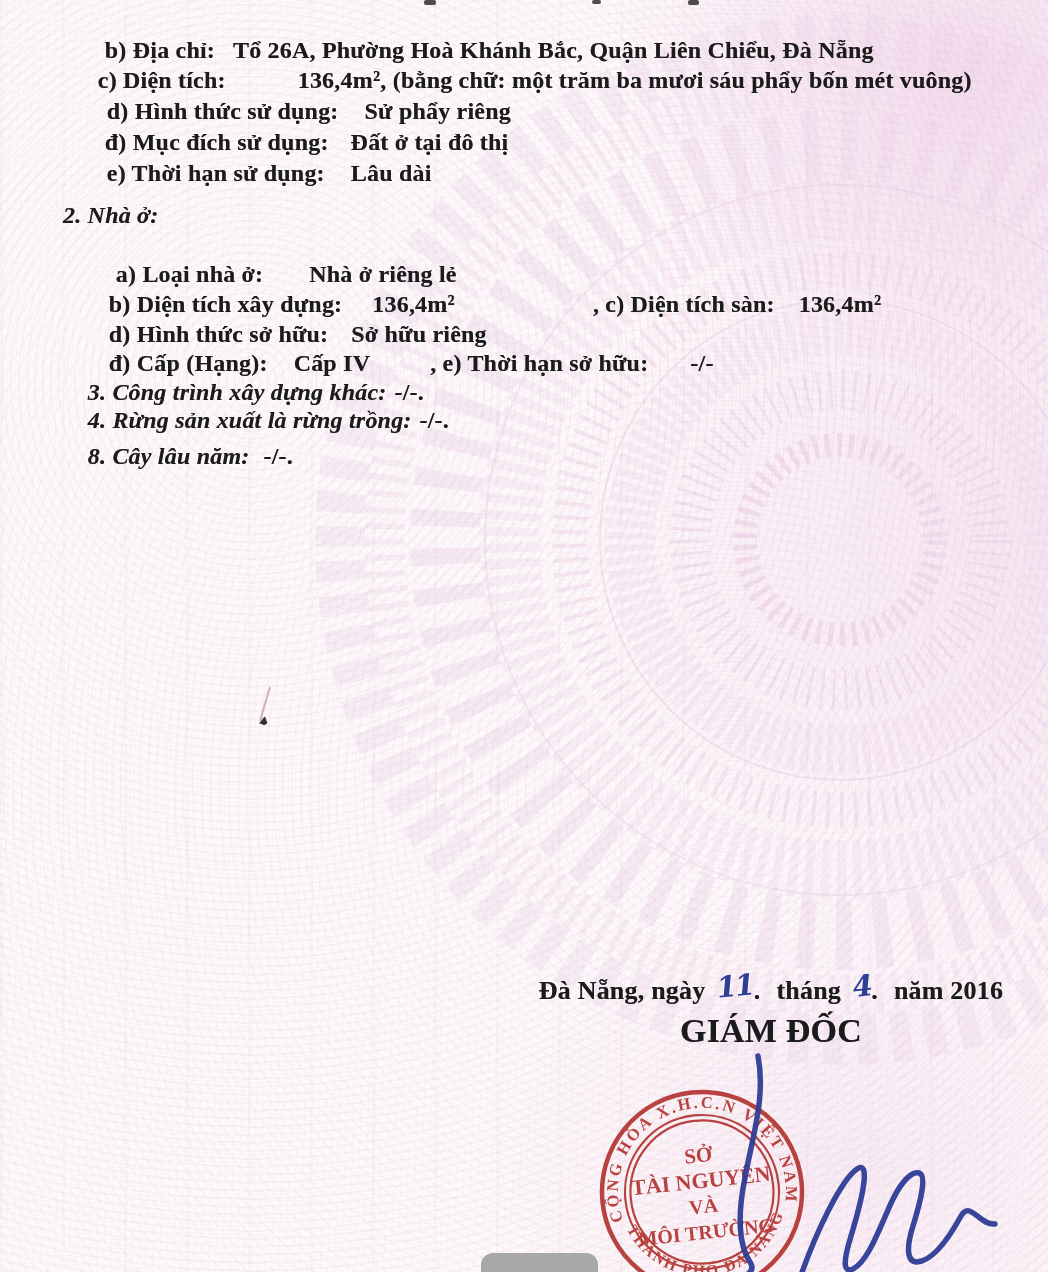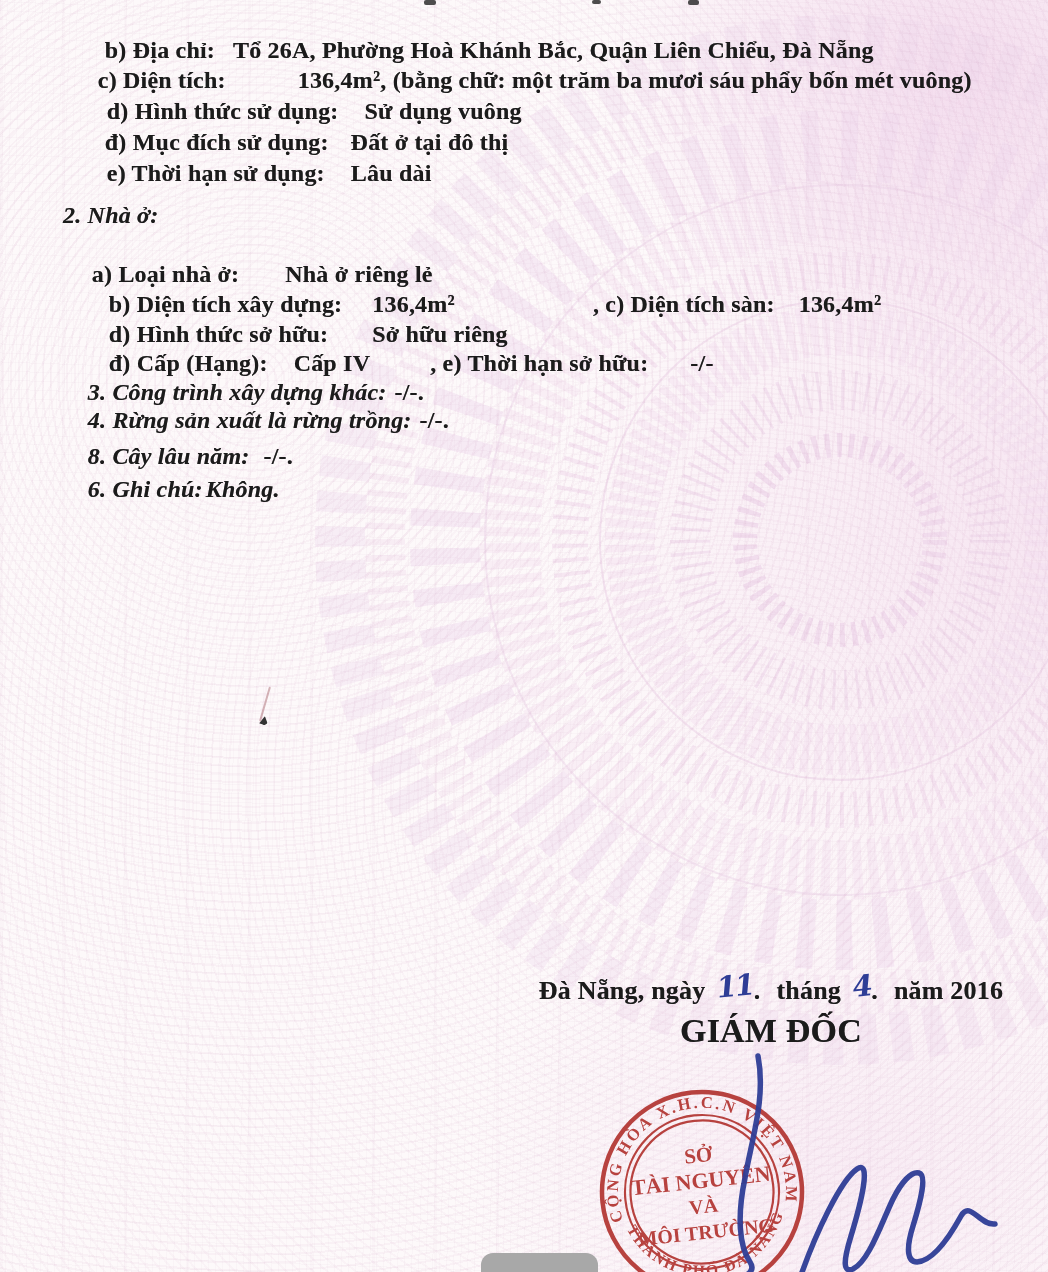--- a/index.html
+++ b/index.html
@@ -87,54 +87,51 @@
   <div class="scratch"></div>
   <div class="speck"></div>
 
   <div class="line" style="top:10px;left:80px">
     <span>b) Địa chỉ:</span><span style="margin-left:18px">Tổ 26A, Phường Hoà Khánh Bắc, Quận Liên Chiểu, Đà Nẵng</span>
   </div>
   <div class="line" style="top:40px;left:73px">
     <span>c) Diện tích:</span><span style="margin-left:72px">136,4m², (bằng chữ: một trăm ba mươi sáu phẩy bốn mét vuông)</span>
   </div>
   <div class="line" style="top:71px;left:82px">
-    <span>d) Hình thức sử dụng:</span><span style="margin-left:26px">Sử dụng vuông</span>
+    <span>d) Hình thức sử dụng:</span><span style="margin-left:26px">Sử phẩy riêng</span>
   </div>
   <div class="line" style="top:102px;left:80px">
     <span>đ) Mục đích sử dụng:</span><span style="margin-left:22px">Đất ở tại đô thị</span>
   </div>
   <div class="line" style="top:133px;left:82px">
     <span>e) Thời hạn sử dụng:</span><span style="margin-left:26px">Lâu dài</span>
   </div>
 
   <div class="line ni" style="top:202px;left:63px">2. Nhà ở:</div>
-  <div class="line" style="top:234px;left:67px">
+  <div class="line" style="top:234px;left:91px">
     <span>a) Loại nhà ở:</span><span style="margin-left:46px">Nhà ở riêng lẻ</span>
   </div>
   <div class="line" style="top:264px;left:84px">
     <span>b) Diện tích xây dựng:</span><span style="margin-left:30px">136,4m²</span><span style="margin-left:138px">, c) Diện tích sàn:</span><span style="margin-left:24px">136,4m²</span>
   </div>
   <div class="line" style="top:294px;left:84px">
-    <span>d) Hình thức sở hữu:</span><span style="margin-left:44px">Sở hữu riêng</span>
+    <span>d) Hình thức sở hữu:</span><span style="margin-left:23px">Sở hữu riêng</span>
   </div>
   <div class="line" style="top:323px;left:84px">
     <span>đ) Cấp (Hạng):</span><span style="margin-left:26px">Cấp IV</span><span style="margin-left:60px">, e) Thời hạn sở hữu:</span><span style="margin-left:42px">-/-</span>
   </div>
 
   <div class="line" style="top:352px;left:63px">
     <span class="ni">3. Công trình xây dựng khác:</span><span style="margin-left:8px">-/-.</span>
   </div>
   <div class="line" style="top:380px;left:63px">
     <span class="ni">4. Rừng sản xuất là rừng trồng:</span><span style="margin-left:8px">-/-.</span>
   </div>
   <div class="line" style="top:416px;left:63px">
     <span class="ni">8. Cây lâu năm:</span><span style="margin-left:14px">-/-.</span>
-  </div>
-  <div class="line" style="top:449px;left:63px">
-    <span class="ni">6. Ghi chú:</span><span class="it" style="margin-left:3px">Không.</span>
   </div>
 
   <div class="line date-line" style="top:942px;left:512px">
     <span>Đà Nẵng, ngày</span><span class="hand" style="margin-left:12px">11</span><span>.</span><span style="margin-left:16px">tháng</span><span class="hand" style="margin-left:12px">4</span><span>.</span><span style="margin-left:16px">năm 2016</span>
   </div>
   <div class="line signer-line" style="top:1012px;left:680px">GIÁM ĐỐC</div>
 
   <svg class="stamp" width="1048" height="1272" viewBox="0 0 1048 1272" aria-hidden="true">
     <defs>
       <path id="arcTop" d="M -78.9,28.7 A 84 84 0 1 1 78.9,28.7"></path>

